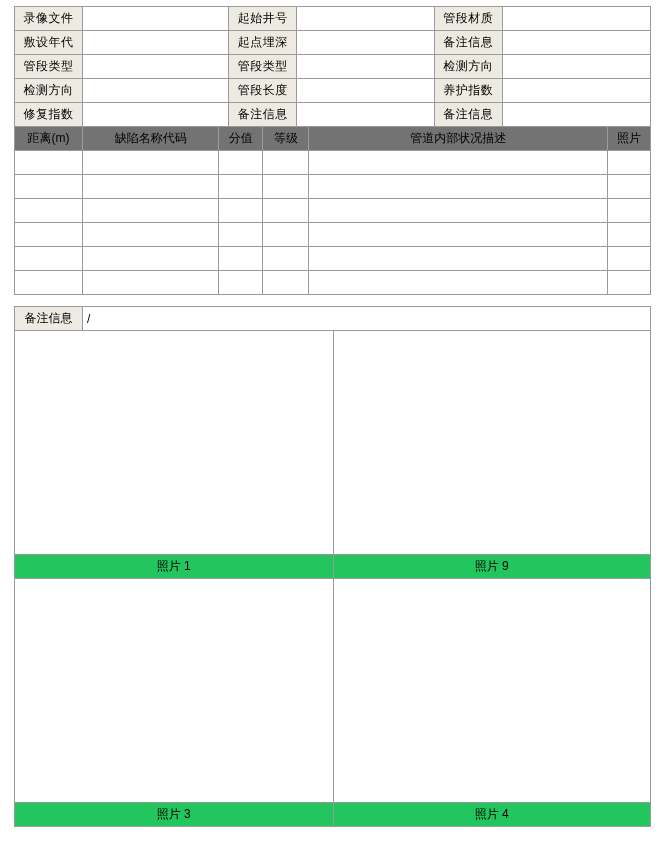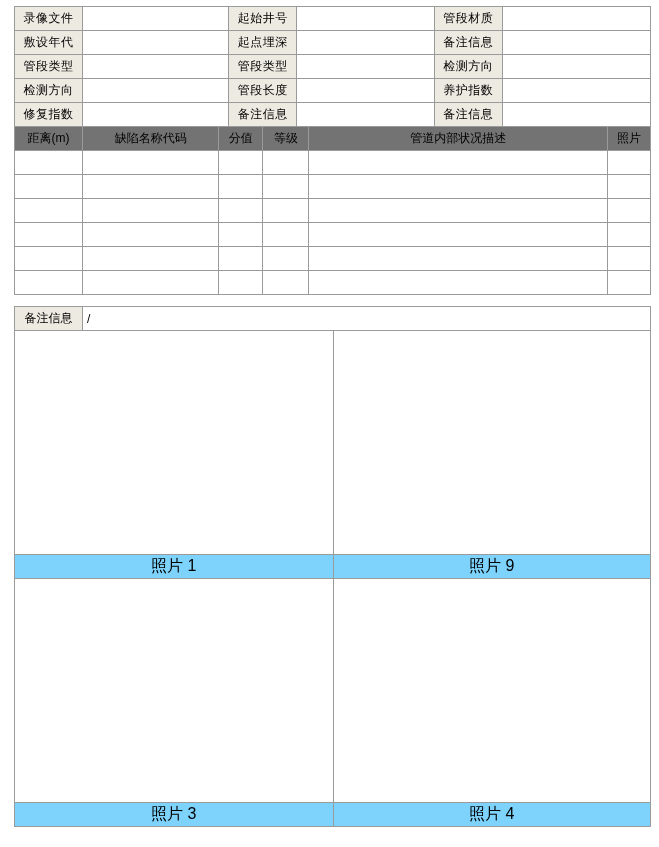--- a/index.html
+++ b/index.html
@@ -71,22 +71,22 @@
     padding: 0;
   }
   .photo-cell {
     height: 223px;
     background: #ffffff;
   }
   .photo-caption {
     height: 23px;
     text-align: center;
     vertical-align: middle;
-    background: #7dd3fc;
-    font-size: 16px;
+    background: #22c55e;
+    font-size: 12px;
   }
 </style>
 </head>
 <body>
 
 <div class="page">
 
   <table class="form">
     <colgroup>
       <col style="width:68px">

